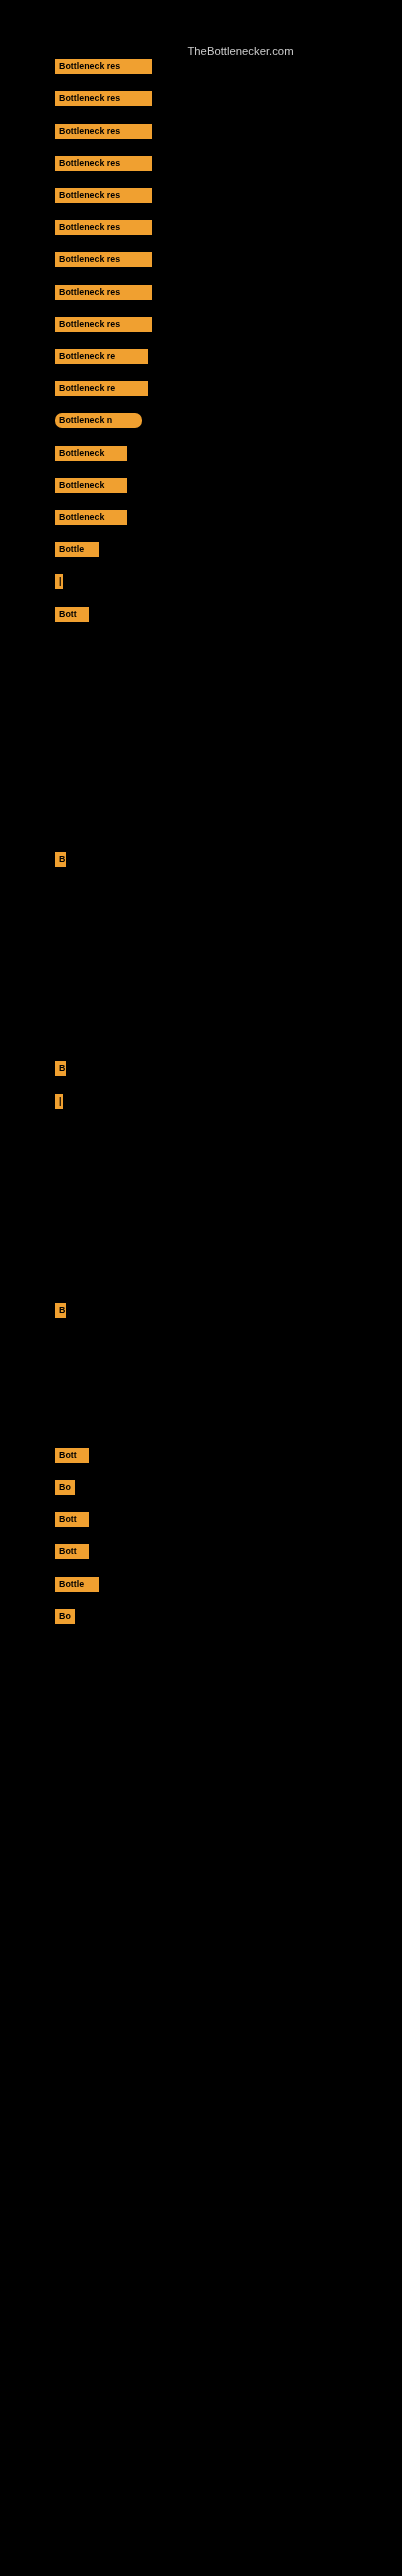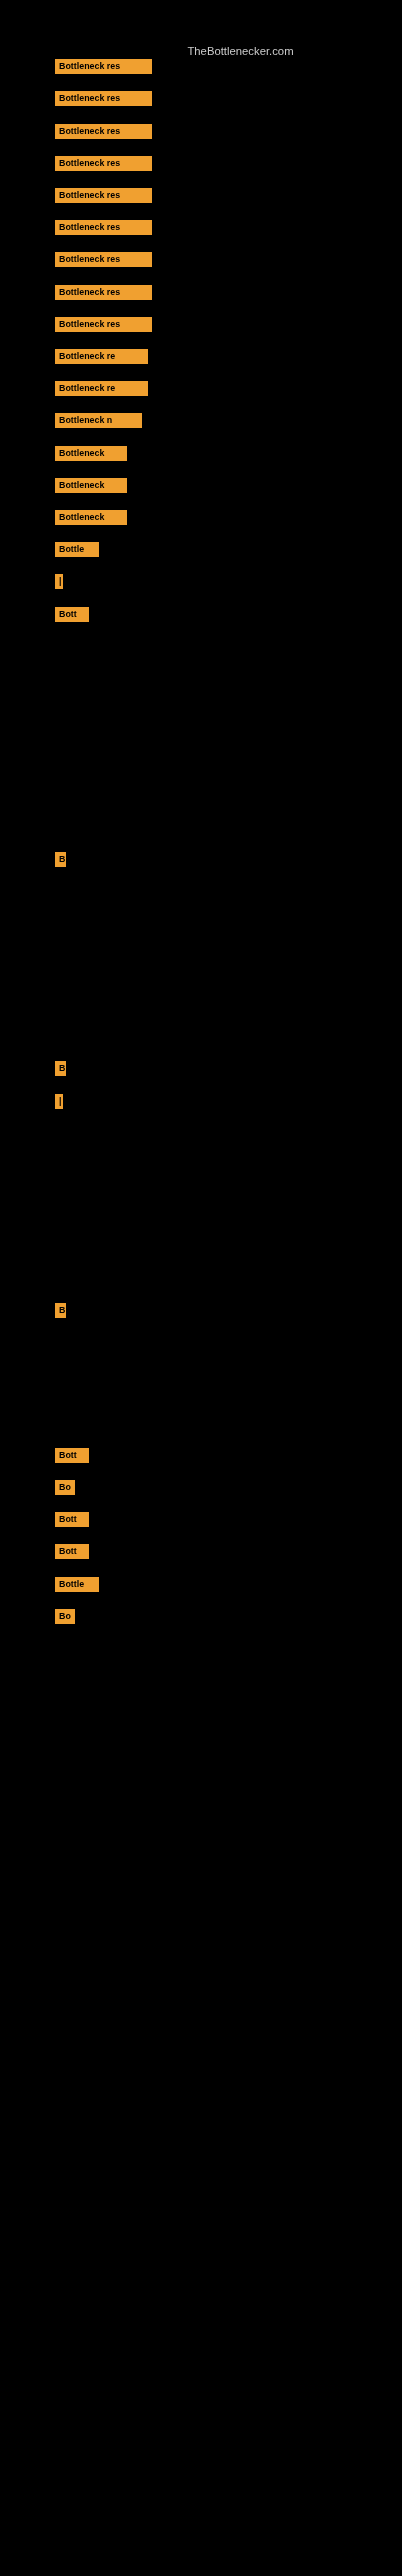--- a/index.html
+++ b/index.html
@@ -47,21 +47,21 @@
 <div class="bottleneck-badge" style="top: 52px; max-width: 97px; width: 97px;">Bottleneck res</div>
 <div class="bottleneck-badge" style="top: 85px; max-width: 97px; width: 97px;">Bottleneck res</div>
 <div class="bottleneck-badge" style="top: 117px; max-width: 97px; width: 97px;">Bottleneck res</div>
 <div class="bottleneck-badge" style="top: 149px; max-width: 97px; width: 97px;">Bottleneck res</div>
 <div class="bottleneck-badge" style="top: 181px; max-width: 97px; width: 97px;">Bottleneck res</div>
 <div class="bottleneck-badge" style="top: 213px; max-width: 97px; width: 97px;">Bottleneck res</div>
 <div class="bottleneck-badge" style="top: 246px; max-width: 97px; width: 97px;">Bottleneck res</div>
 <div class="bottleneck-badge" style="top: 278px; max-width: 97px; width: 97px;">Bottleneck res</div>
 <div class="bottleneck-badge" style="top: 310px; max-width: 93px; width: 93px;">Bottleneck re</div>
 <div class="bottleneck-badge" style="top: 342px; max-width: 93px; width: 93px;">Bottleneck re</div>
-<div class="bottleneck-badge" style="top: 374px; max-width: 87px; width: 87px;">Bottleneck n</div>
+<div class="bottleneck-badge" style="top: 374px; max-width: 87px; width: 87px; border-radius: 7px;">Bottleneck n</div>
 <div class="bottleneck-badge" style="top: 407px; max-width: 72px; width: 72px;">Bottleneck</div>
 <div class="bottleneck-badge" style="top: 439px; max-width: 72px; width: 72px;">Bottleneck</div>
 <div class="bottleneck-badge" style="top: 471px; max-width: 72px; width: 72px;">Bottleneck</div>
 <div class="bottleneck-badge" style="top: 503px; max-width: 44px; width: 44px;">Bottle</div>
 <div class="bottleneck-badge" style="top: 535px; max-width: 8px; width: 8px;">|</div>
 <div class="bottleneck-badge" style="top: 568px; max-width: 34px; width: 34px;">Bott</div>
 <div class="bottleneck-badge" style="top: 813px; max-width: 11.3px; width: 11.3px;">B</div>
 <div class="bottleneck-badge" style="top: 1022px; max-width: 11.3px; width: 11.3px;">B</div>
 <div class="bottleneck-badge" style="top: 1055px; max-width: 8px; width: 8px;">|</div>
 <div class="bottleneck-badge" style="top: 1264px; max-width: 11.3px; width: 11.3px;">B</div>

